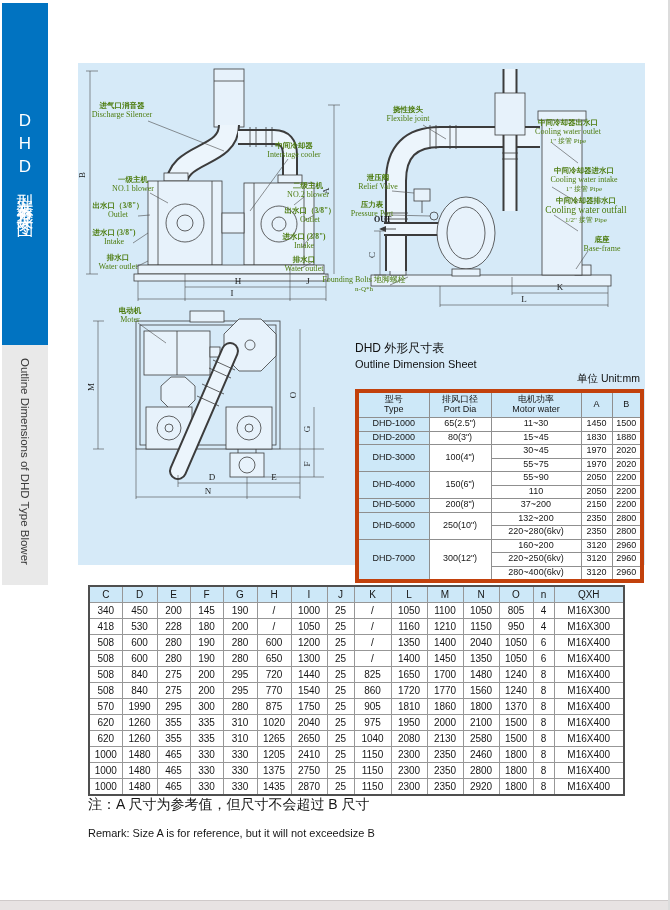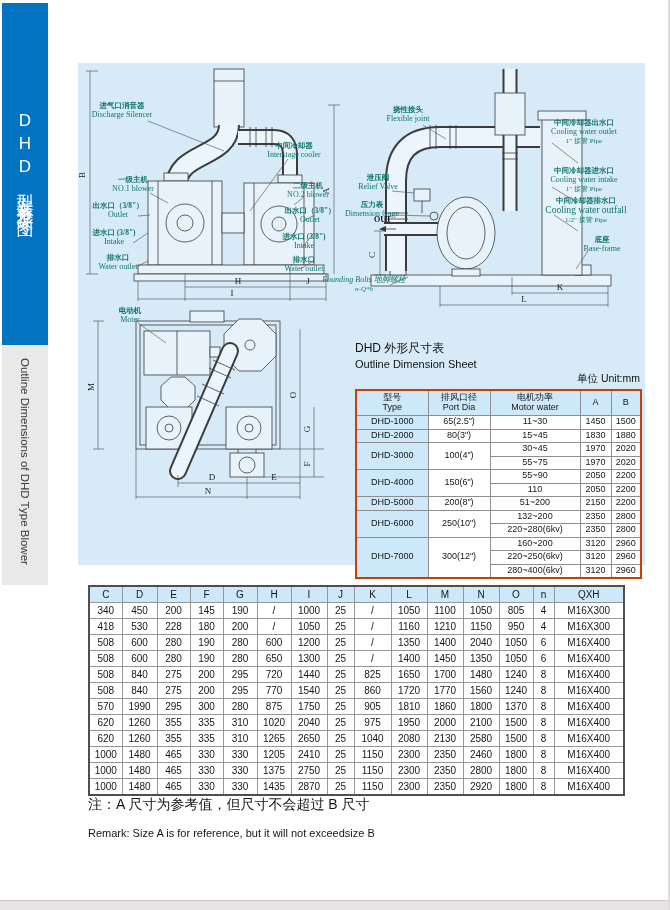--- a/index.html
+++ b/index.html
@@ -22,34 +22,34 @@
   .panel svg{position:absolute;left:0;top:0;}
   .ln{stroke:#3c3c3c;stroke-width:0.8;fill:none;}
   .fillshape{fill:#e7f2fb;stroke:#3c3c3c;stroke-width:0.8;}
   .po{stroke:#3c3c3c;fill:none;}
   .pi{stroke:#ecf5fc;fill:none;}
   .dimline{stroke:#4a4a4a;stroke-width:0.6;fill:none;}
   .leader{stroke:#4a4a4a;stroke-width:0.6;fill:none;}
   .dim{font-family:"Liberation Serif",serif;font-size:9px;fill:#1c1c1c;text-anchor:middle;}
 
   .dlabel{position:absolute;transform:translateX(-50%);text-align:center;white-space:nowrap;
-      font-family:"Liberation Serif",serif;color:#0f766e;line-height:1.2;}
+      font-family:"Liberation Serif",serif;color:#4d7c0f;line-height:1.2;}
   .dlabel .zh{display:block;font-size:7.5px;font-weight:bold;}
   .dlabel .en{display:block;font-size:8px;}
   .dlabel .pipe{display:block;font-size:7px;}
   .dlabel .big{font-size:9.5px;}
   .out-label{position:absolute;font-family:"Liberation Serif",serif;font-size:8px;font-weight:bold;}
 
   
   .sheet{position:absolute;left:277px;top:277px;width:290px;}
   .sheet-title{font-size:12px;color:#111;}
   .sheet-sub{font-size:11px;color:#111;margin-top:1px;}
   .sheet-unit{font-size:10.5px;color:#111;text-align:right;width:285px;margin-top:2px;}
   table.sheet-table{border-collapse:collapse;table-layout:fixed;width:285px;font-size:9px;
-      margin-top:3px;border:2px solid #c2410c;}
+      margin-top:3px;border:4px solid #c2410c;}
   table.sheet-table th,table.sheet-table td{border:1px solid #8f8f8f;text-align:center;
       padding:0;height:12.5px;background:#fff;line-height:1.1;}
   table.sheet-table th{background:#cde8f8;font-weight:normal;height:24px;}
   table.sheet-table td.type{background:#cde8f8;}
 
   
   table.big-table{position:absolute;left:88px;top:585px;border-collapse:collapse;table-layout:fixed;
       width:535px;font-size:10px;border:2px solid #4f4f4f;}
   table.big-table th,table.big-table td{border:1px solid #979797;text-align:center;padding:0;
       height:15px;background:#fff;}
@@ -299,43 +299,43 @@
     <div class="dlabel" style="left:330px;top:42px;">
       <span class="zh">挠性接头</span>
       <span class="en">Flexible joint</span>
     </div>
     <div class="dlabel" style="left:300px;top:110px;">
       <span class="zh">泄压阀</span>
       <span class="en">Relief Valve</span>
     </div>
     <div class="dlabel" style="left:294px;top:137px;">
       <span class="zh">压力表</span>
-      <span class="en">Dimension Gage</span>
+      <span class="en">Pressure Port</span>
     </div>
     <div class="out-label" style="left:296px;top:152px;">OUT</div>
-    <div class="dlabel" style="left:506px;top:55px;">
+    <div class="dlabel" style="left:490px;top:55px;">
       <span class="zh">中间冷却器出水口</span>
       <span class="en">Cooling water outlet</span>
       <span class="pipe">1" 接管 Pipe</span>
     </div>
     <div class="dlabel" style="left:506px;top:103px;">
       <span class="zh">中间冷却器进水口</span>
       <span class="en">Cooling water intake</span>
       <span class="pipe">1" 接管 Pipe</span>
     </div>
     <div class="dlabel" style="left:508px;top:133px;">
       <span class="zh">中间冷却器排水口</span>
       <span class="en big">Cooling water outfall</span>
       <span class="pipe">1/2" 接管 Pipe</span>
     </div>
     <div class="dlabel" style="left:524px;top:172px;">
       <span class="zh">底座</span>
       <span class="en">Base-frame</span>
     </div>
-    <div class="dlabel" style="left:286px;top:212px;font-style:italic;">
+    <div class="dlabel" style="left:286px;top:212px;">
       <span class="en">Founding Bolts 地脚螺栓</span>
       <span class="pipe">n-Q*h</span>
     </div>
 
     <div class="dlabel" style="left:52px;top:243px;">
       <span class="zh">电动机</span>
       <span class="en">Moter</span>
     </div>
 
     <div class="sheet">
@@ -403,21 +403,21 @@
               <td>2200</td>
             </tr>
             <tr>
               <td>110</td>
               <td>2050</td>
               <td>2200</td>
             </tr>
             <tr>
               <td class="type">DHD-5000</td>
               <td>200(8")</td>
-              <td>51~200</td>
+              <td>37~200</td>
               <td>2150</td>
               <td>2200</td>
             </tr>
             <tr>
               <td rowspan="2" class="type">DHD-6000</td>
               <td rowspan="2">250(10")</td>
               <td>132~200</td>
               <td>2350</td>
               <td>2800</td>
             </tr>

